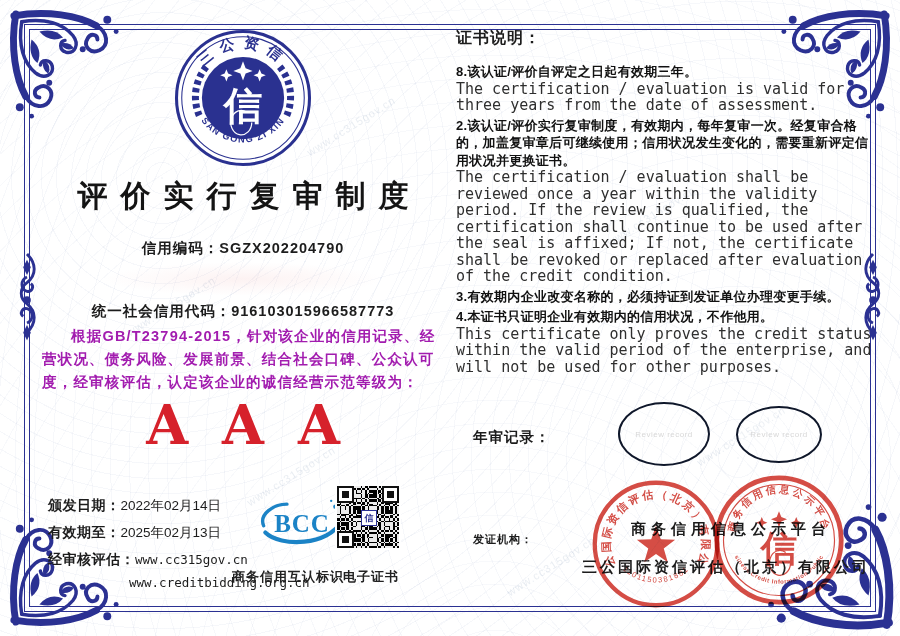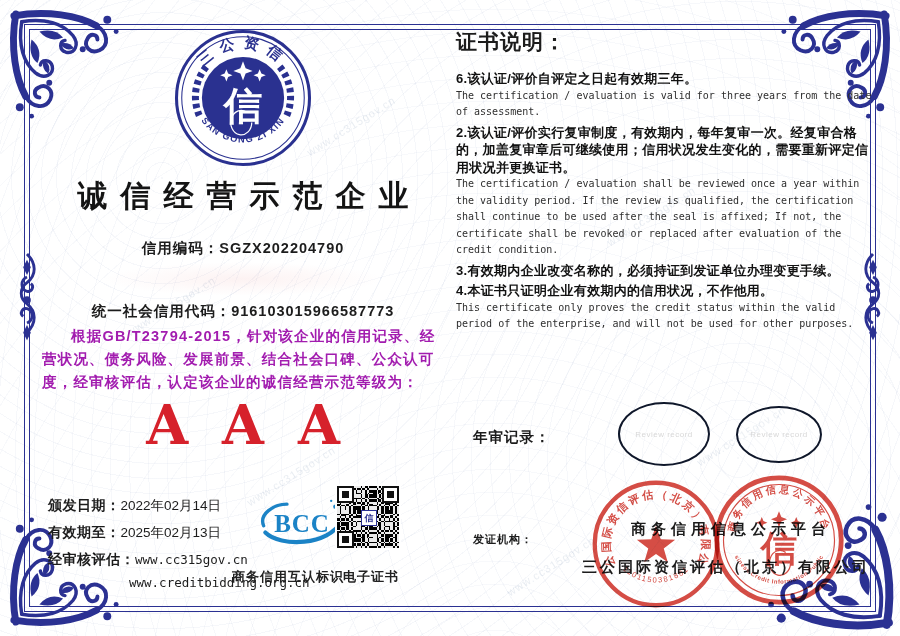--- a/index.html
+++ b/index.html
@@ -66,24 +66,24 @@
   .finder{position:absolute; width:13px; height:13px; border:2px solid #111; background:#fff;}
   .finder::after{content:""; position:absolute; left:3px; top:3px; width:7px; height:7px; background:#111;}
   .finder.f1{left:0; top:0;} .finder.f2{right:0; top:0;} .finder.f3{left:0; bottom:0;}
   .qr-center{position:absolute; left:24px; top:24px; width:14px; height:14px; background:#fff;
       border:1px solid #2b3192; color:#2b3192; font-size:9px; line-height:14px; text-align:center; font-weight:bold;}
   .mark-label{position:absolute; top:568px; font-size:13px; font-weight:bold; letter-spacing:1px; color:#222;}
   .lbl-bcc{left:232px;} .lbl-qr{left:343px;}
 
   
   .right-col{position:absolute; left:456px; top:28px; width:416px; text-align:left;}
-  .ins-heading{font-size:21px; font-weight:bold; letter-spacing:1px; margin-bottom:14px;}
+  .ins-heading{font-size:16px; font-weight:bold; letter-spacing:1px; margin-bottom:14px;}
   .ins-item{margin-bottom:3px;}
   .ins-zh{font-size:13px; font-weight:bold; line-height:17.5px; letter-spacing:.3px; color:#111;}
-  .ins-en{font-family:"DejaVu Sans Mono", monospace; font-size:10px; line-height:16.5px; color:#2e2e2e;}
+  .ins-en{font-family:"DejaVu Sans Mono", monospace; font-size:15px; line-height:16.5px; color:#2e2e2e;}
   .annual{position:absolute; left:456px; top:400px; width:416px; height:80px;}
   .annual-label{position:absolute; left:17px; top:28px; font-size:14.5px; font-weight:bold; letter-spacing:1px;}
   .oval{position:absolute; border:2px solid #0f172a; border-radius:50%;
         display:flex; align-items:center; justify-content:center;
         color:#d8d8d8; font-size:8px; letter-spacing:.5px; background:rgba(255,255,255,.2);}
   .oval1{left:162px; top:2px; width:88px; height:60px;}
   .oval2{left:280px; top:6px; width:82px; height:53px;}
   .issuer{position:absolute; left:456px; top:470px; width:420px; height:150px;}
   .issuer-label{position:absolute; left:17px; top:62px; font-size:11px; font-weight:bold; letter-spacing:1px;}
   .issuer-line1{position:absolute; left:130px; top:50px; width:290px; text-align:center;
@@ -185,21 +185,21 @@
       <path d="M130 100 A54 54 0 0 0 120 42" fill="none" stroke="#2a3190" stroke-width="8" stroke-dasharray="5 4"></path>
       <circle cx="80" cy="80" r="47" fill="#2a3190"></circle>
 
       <path d="M80 38 l3 8 8 3 -8 3 -3 8 -3 -8 -8 -3 8 -3 z" fill="#ffffff"></path>
       <path d="M61 47 l2 5 5 2 -5 2 -2 5 -2 -5 -5 -2 5 -2 z" fill="#ffffff"></path>
       <path d="M99 47 l2 5 5 2 -5 2 -2 5 -2 -5 -5 -2 5 -2 z" fill="#ffffff"></path>
       <text x="80" y="104" text-anchor="middle" font-size="44" font-weight="bold" fill="#ffffff" font-family="Liberation Serif, serif">信</text>
       <path d="M90 108 a12 14 0 1 1 -6 -12" fill="none" stroke="#ffffff" stroke-width="1.4"></path>
     </svg>
 
-    <div class="cert-title">诚信经营示范企业</div>
+    <div class="cert-title">评价实行复审制度</div>
 
     <div class="code-line">
       <span>信用编码：</span><span>SGZX202204790</span>
     </div>
 
     <div class="smudge"></div>
 
     <div class="uscc-line">
       <span>统一社会信用代码：</span><span>916103015966587773</span>
     </div>
@@ -239,21 +239,21 @@
     <div class="qr-center">信</div>
   </div>
 
   <div class="mark-label lbl-bcc">商务信用互认标识</div>
   <div class="mark-label lbl-qr">电子证书</div>
 
   <div class="right-col">
     <div class="ins-heading">证书说明：</div>
 
     <div class="ins-item">
-      <div class="ins-zh">6.该认证/评价自评定之日起有效期三年。</div>
+      <div class="ins-zh">8.该认证/评价自评定之日起有效期三年。</div>
       <div class="ins-en">The certification / evaluation is valid for three years from the date of assessment.</div>
     </div>
     <div class="ins-item">
       <div class="ins-zh">2.该认证/评价实行复审制度，有效期内，每年复审一次。经复审合格的，加盖复审章后可继续使用；信用状况发生变化的，需要重新评定信用状况并更换证书。</div>
       <div class="ins-en">The certification / evaluation shall be reviewed once a year within the validity period. If the review is qualified, the certification shall continue to be used after the seal is affixed; If not, the certificate shall be revoked or replaced after evaluation of the credit condition.</div>
     </div>
     <div class="ins-item">
       <div class="ins-zh">3.有效期内企业改变名称的，必须持证到发证单位办理变更手续。</div>
     </div>
     <div class="ins-item">

